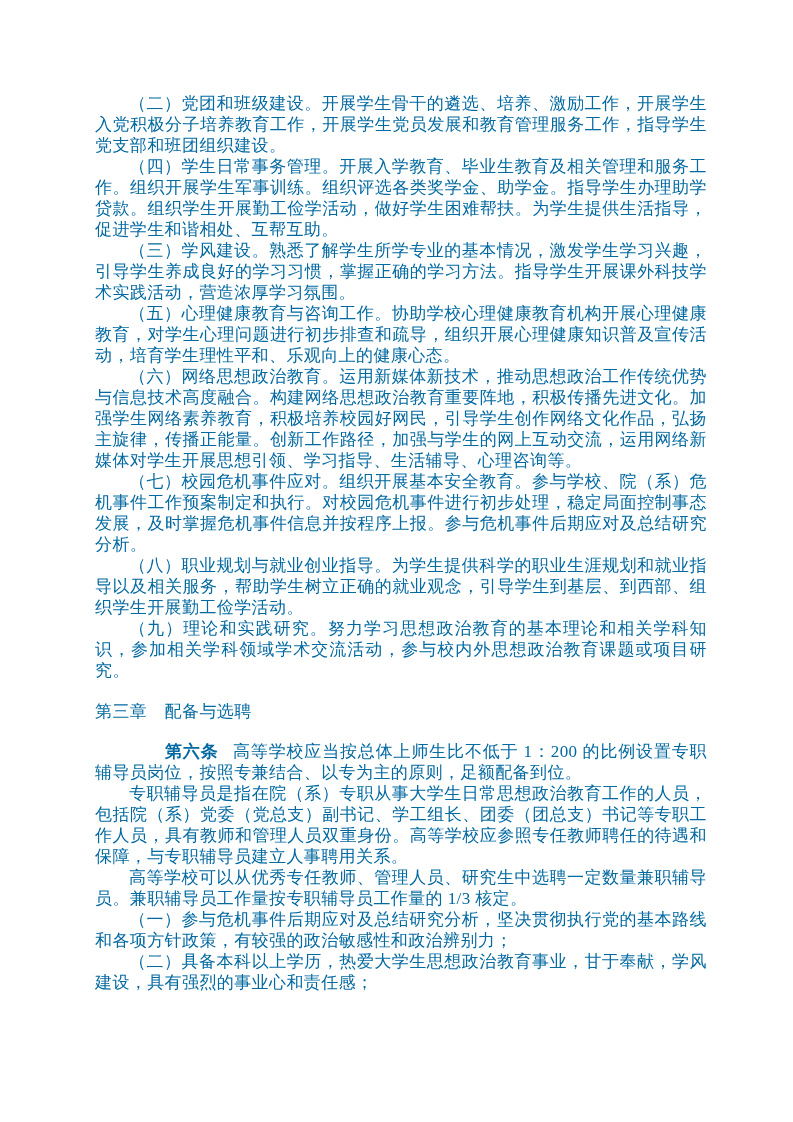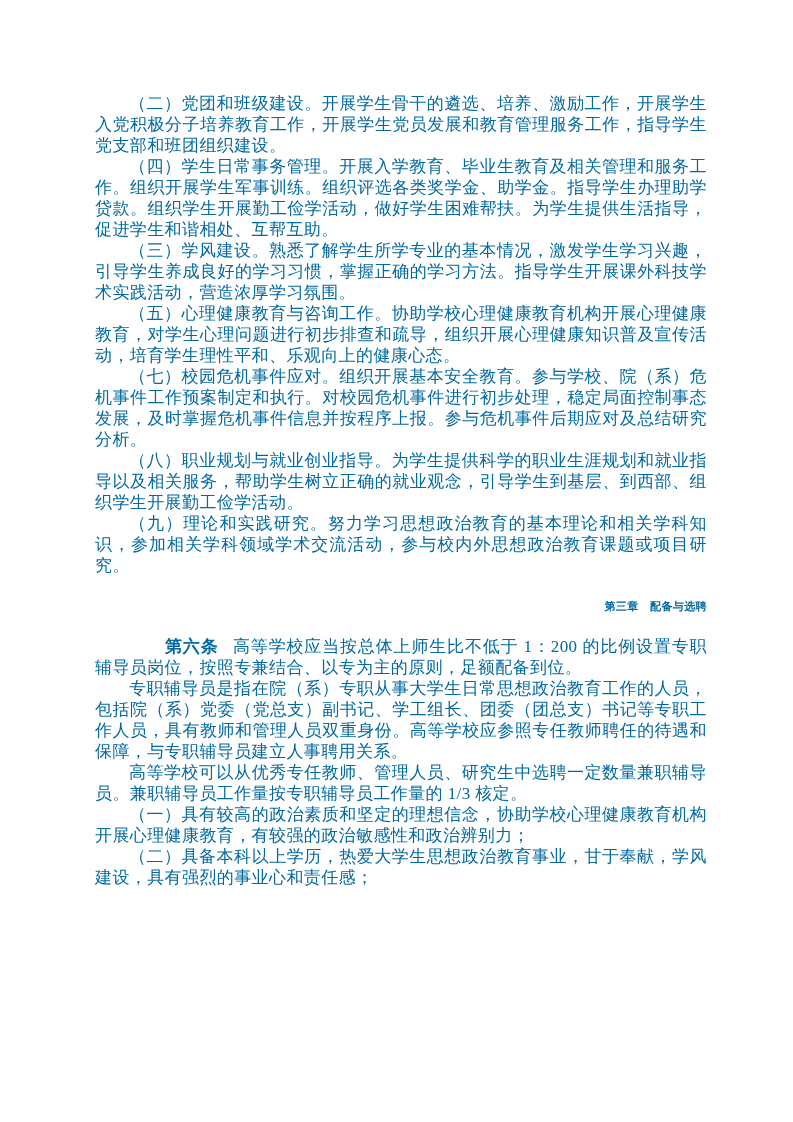--- a/index.html
+++ b/index.html
@@ -22,43 +22,44 @@
   }
   .para {
     margin: 0;
     text-indent: 2em;
     text-align: justify;
     letter-spacing: 0.4px;
   }
   .chapter-heading {
     margin: 20px 0 19px 0;
     text-indent: 0;
-    text-align: right;
+    text-align: left;
     letter-spacing: 0.4px;
-    font-weight: bold;
-    font-size: 11px;
+    font-weight: normal;
+    font-size: 17px;
   }
   .lead {
     font-weight: bold;
     margin-right: 0.85em;
     margin-left: 36px;
   }
 </style>
 </head>
 <body>
 
 <div class="page">
   <div id="doc-body">
       <p class="para">（二）党团和班级建设。开展学生骨干的遴选、培养、激励工作，开展学生入党积极分子培养教育工作，开展学生党员发展和教育管理服务工作，指导学生党支部和班团组织建设。</p>
       <p class="para">（四）学生日常事务管理。开展入学教育、毕业生教育及相关管理和服务工作。组织开展学生军事训练。组织评选各类奖学金、助学金。指导学生办理助学贷款。组织学生开展勤工俭学活动，做好学生困难帮扶。为学生提供生活指导，促进学生和谐相处、互帮互助。</p>
       <p class="para">（三）学风建设。熟悉了解学生所学专业的基本情况，激发学生学习兴趣，引导学生养成良好的学习习惯，掌握正确的学习方法。指导学生开展课外科技学术实践活动，营造浓厚学习氛围。</p>
       <p class="para">（五）心理健康教育与咨询工作。协助学校心理健康教育机构开展心理健康教育，对学生心理问题进行初步排查和疏导，组织开展心理健康知识普及宣传活动，培育学生理性平和、乐观向上的健康心态。</p>
+      <p class="para">（六）网络思想政治教育。运用新媒体新技术，推动思想政治工作传统优势与信息技术高度融合。构建网络思想政治教育重要阵地，积极传播先进文化。加强学生网络素养教育，积极培养校园好网民，引导学生创作网络文化作品，弘扬主旋律，传播正能量。创新工作路径，加强与学生的网上互动交流，运用网络新媒体对学生开展思想引领、学习指导、生活辅导、心理咨询等。</p>
       <p class="para">（七）校园危机事件应对。组织开展基本安全教育。参与学校、院（系）危机事件工作预案制定和执行。对校园危机事件进行初步处理，稳定局面控制事态发展，及时掌握危机事件信息并按程序上报。参与危机事件后期应对及总结研究分析。</p>
       <p class="para">（八）职业规划与就业创业指导。为学生提供科学的职业生涯规划和就业指导以及相关服务，帮助学生树立正确的就业观念，引导学生到基层、到西部、组织学生开展勤工俭学活动。</p>
       <p class="para">（九）理论和实践研究。努力学习思想政治教育的基本理论和相关学科知识，参加相关学科领域学术交流活动，参与校内外思想政治教育课题或项目研究。</p>
       <div class="chapter-heading">第三章　配备与选聘</div>
       <p class="para"><b class="lead">第六条</b>高等学校应当按总体上师生比不低于 1：200 的比例设置专职辅导员岗位，按照专兼结合、以专为主的原则，足额配备到位。</p>
       <p class="para">专职辅导员是指在院（系）专职从事大学生日常思想政治教育工作的人员，包括院（系）党委（党总支）副书记、学工组长、团委（团总支）书记等专职工作人员，具有教师和管理人员双重身份。高等学校应参照专任教师聘任的待遇和保障，与专职辅导员建立人事聘用关系。</p>
       <p class="para">高等学校可以从优秀专任教师、管理人员、研究生中选聘一定数量兼职辅导员。兼职辅导员工作量按专职辅导员工作量的 1/3 核定。</p>
-      <p class="para">（一）具有较高的政治素质和坚定的理想信念，协助学校心理健康教育机构开展心理健康教育，有较强的政治敏感性和政治辨别力；</p>
+      <p class="para">（一）参与危机事件后期应对及总结研究分析，坚决贯彻执行党的基本路线和各项方针政策，有较强的政治敏感性和政治辨别力；</p>
       <p class="para">（二）具备本科以上学历，热爱大学生思想政治教育事业，甘于奉献，学风建设，具有强烈的事业心和责任感；</p>
     </div>
 </div>
 
 </body></html>

